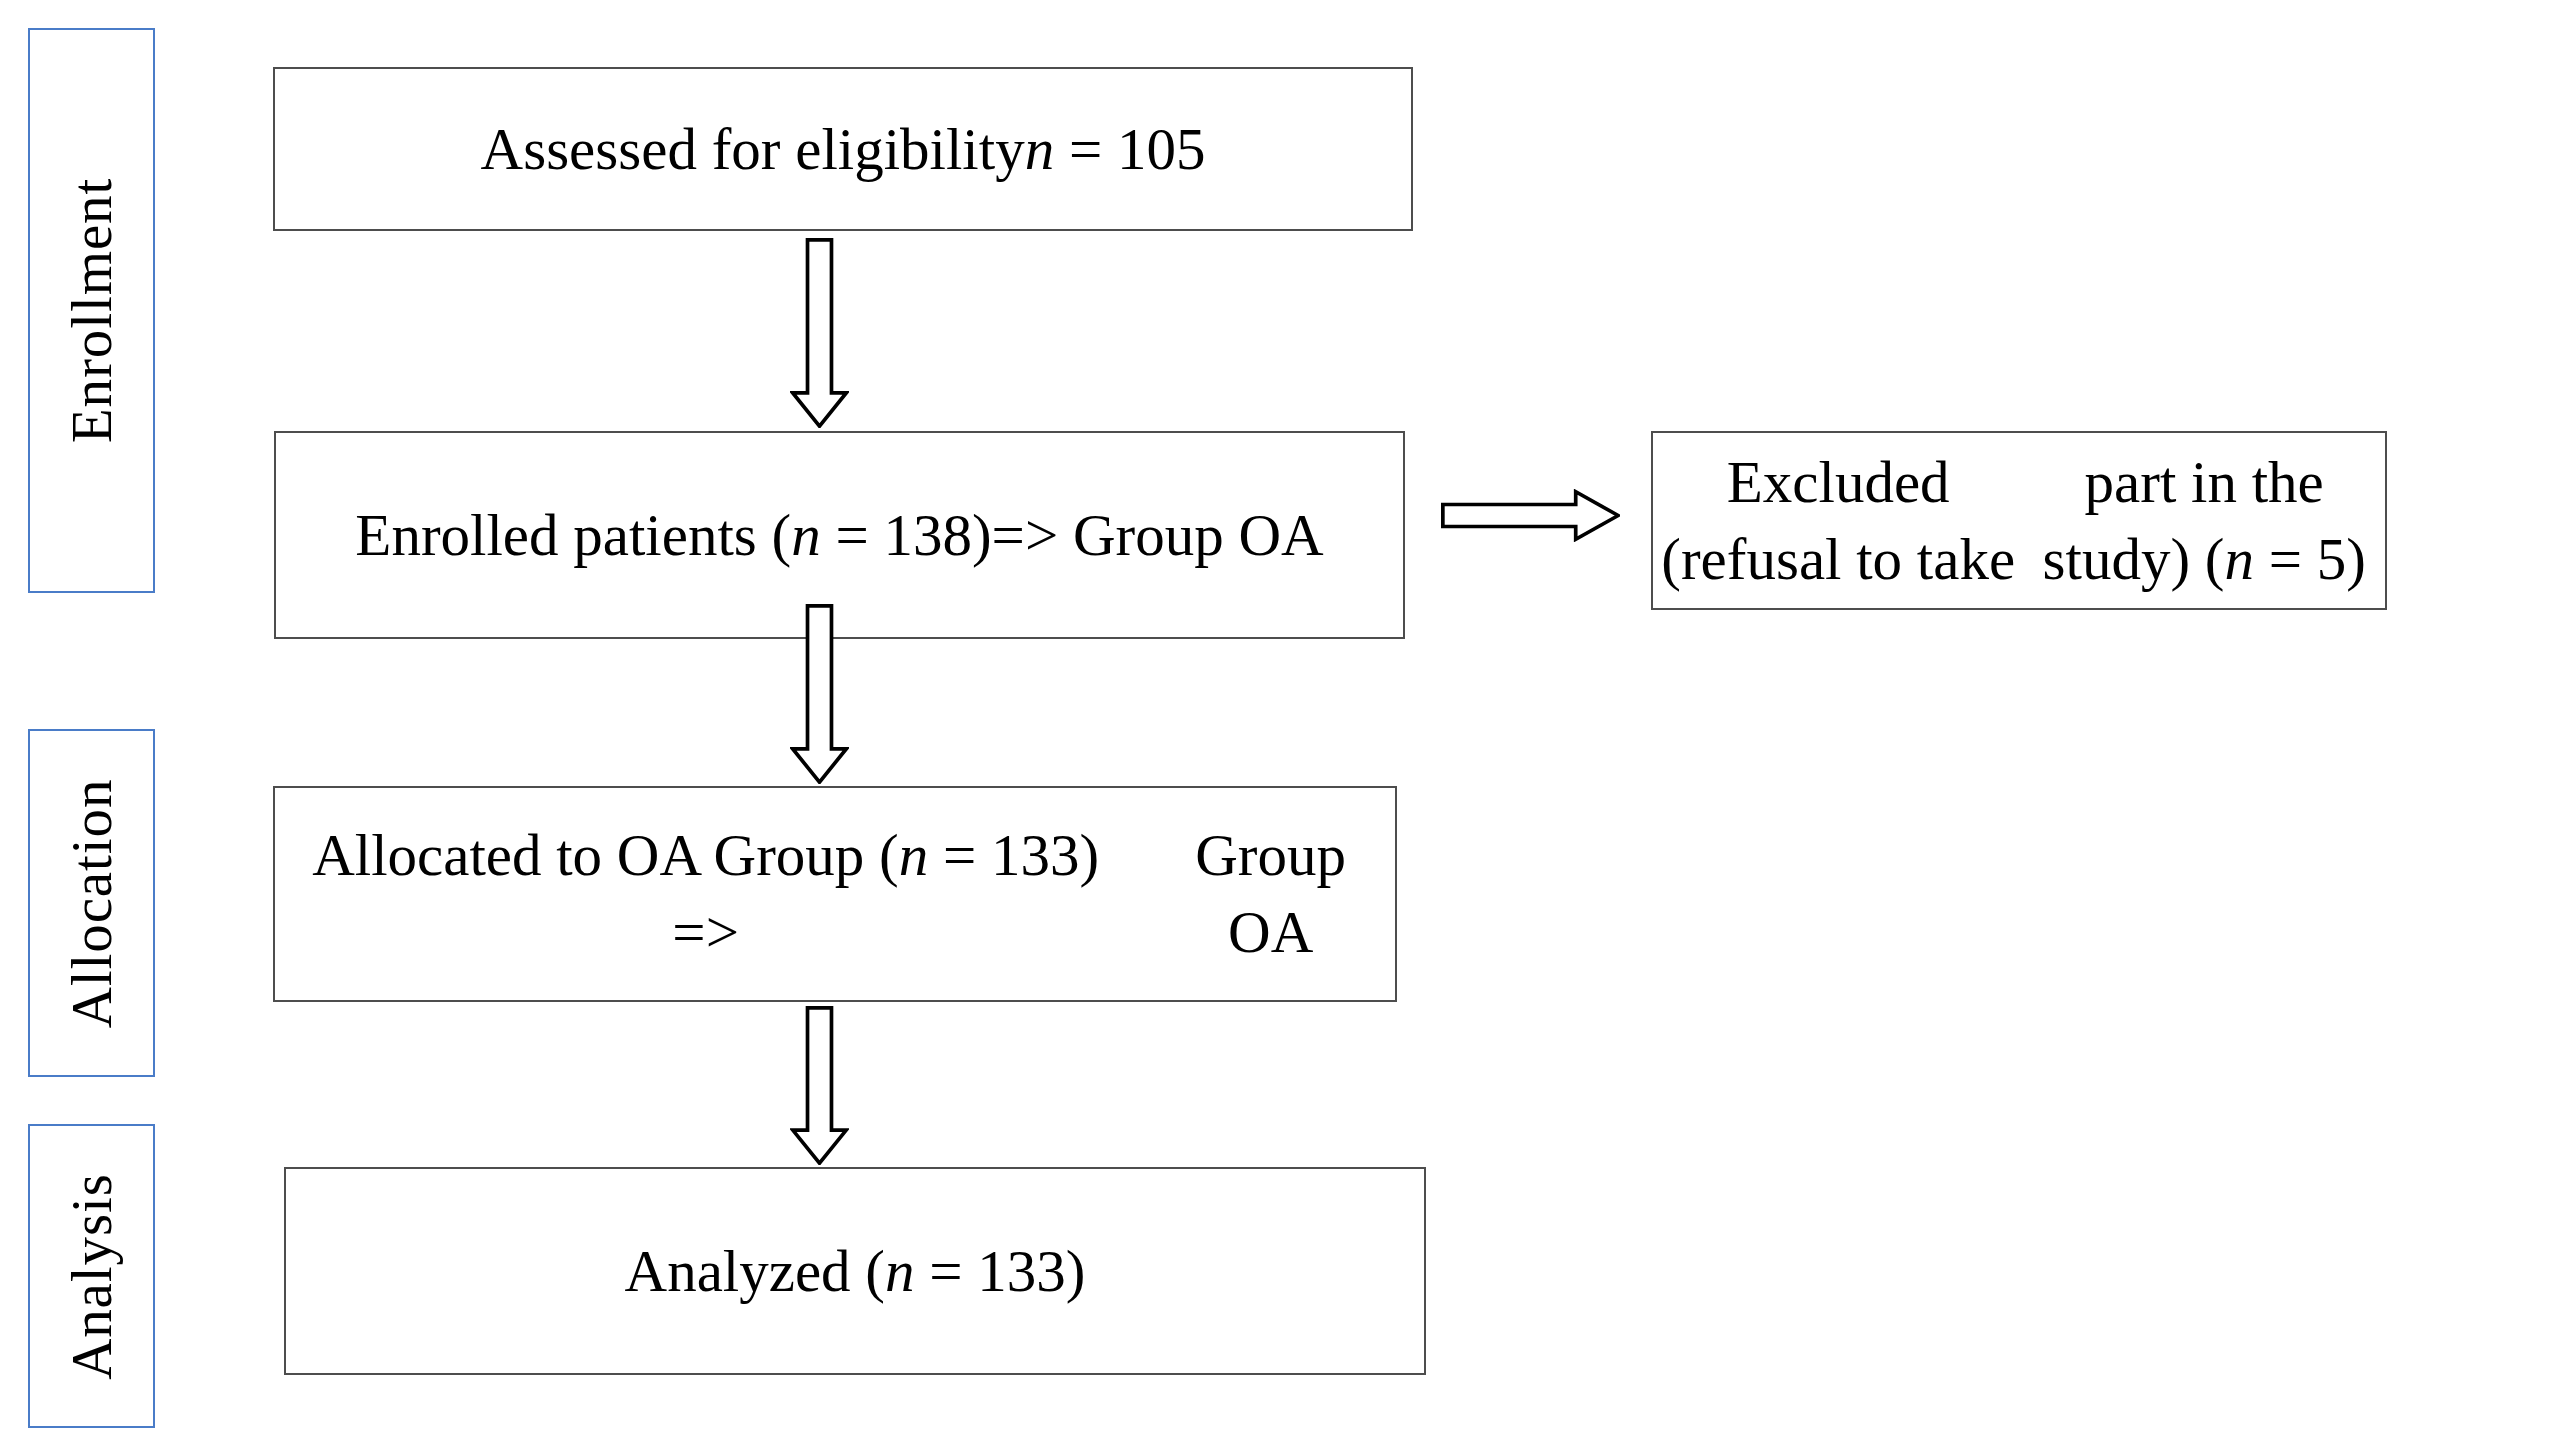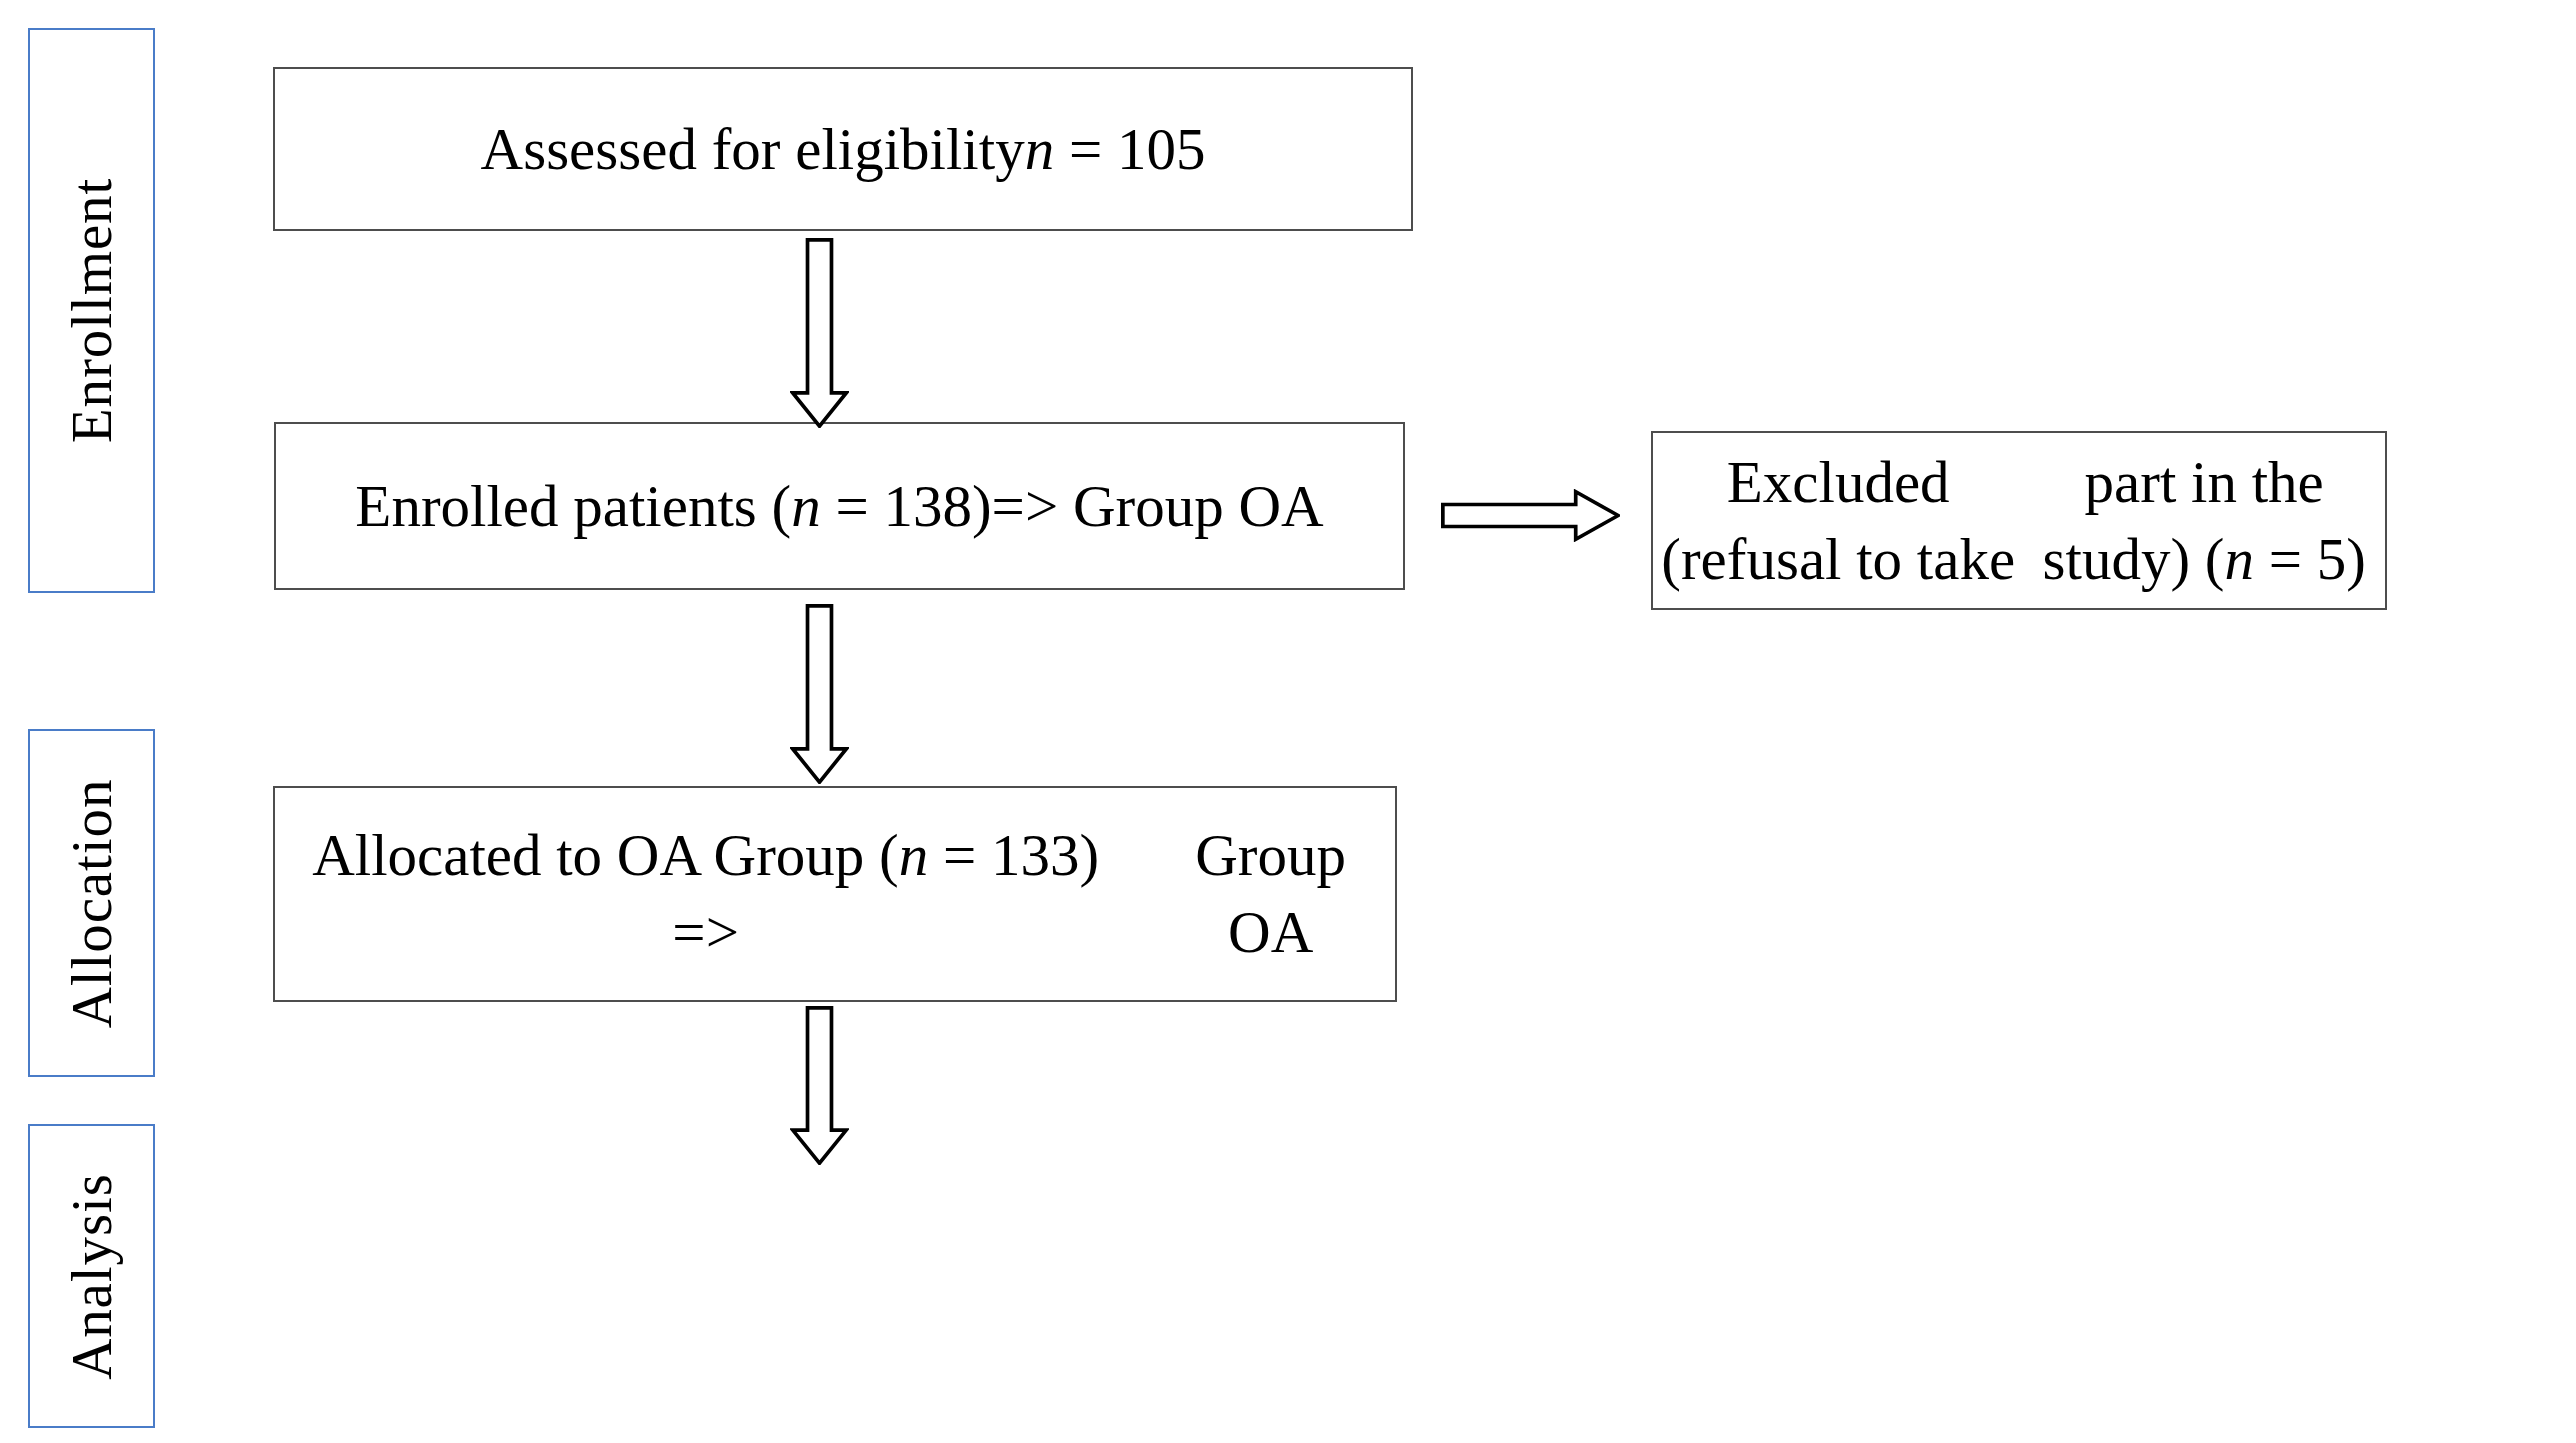--- a/index.html
+++ b/index.html
@@ -19,21 +19,21 @@
   .phase-enrollment { top: 28px;  height: 565px; }
   .phase-allocation { top: 729px; height: 348px; }
   .phase-analysis   { top: 1124px; height: 304px; }
 
   
   .flow-box { position: absolute; background: #fff;
               border: 2.8px solid var(--box-border, #4d4d4d);
               display: flex; align-items: center; justify-content: center;
               text-align: center; font-size: 59px; line-height: 77px; }
   .box-assessed  { left: 273px;  top: 67px;   width: 1140px; height: 164px; }
-  .box-enrolled  { left: 274px;  top: 422px;  width: 1131px; height: 168px; }
+  .box-enrolled  { left: 274px;  top: 431px;  width: 1131px; height: 208px; }
   .box-excluded  { left: 1651px; top: 431px;  width: 736px;  height: 179px; }
   .box-allocated { left: 273px;  top: 786px;  width: 1124px; height: 216px; gap: 10px; }
   .box-analyzed  { left: 284px;  top: 1167px; width: 1142px; height: 208px; }
 
   
   .arrow { position: absolute; }
   .arrow svg { display: block; width: 100%; height: 100%; }
   .arrow-down-1 { left: 790px;  top: 238px;  width: 59px;  height: 190px; }
   .arrow-down-2 { left: 790px;  top: 604px;  width: 59px;  height: 180px; }
   .arrow-down-3 { left: 790px;  top: 1006px; width: 59px;  height: 159px; }
@@ -67,20 +67,23 @@
   <div class="flow-box box-excluded">
       <div><span>Excluded (refusal to take</span></div>
       <div><span>part in the study) (</span><i>n</i><span> = 5)</span></div>
     </div>
 
   <div class="flow-box box-allocated">
       <div><span>Allocated to OA Group (</span><i>n</i><span> = 133) =&gt;</span></div>
       <div><span>Group OA</span></div>
     </div>
 
+  <div class="flow-box box-analyzed">
+      <div><span>Analyzed (</span><i>n</i><span> = 133)</span></div>
+    </div>
 
   <div class="arrow arrow-down-1">
     <svg viewBox="0 0 64 206" preserveAspectRatio="none">
       <path d="M19,2 L45,2 L45,168 L61,168 L32,204 L3,168 L19,168 Z" fill="#ffffff" stroke="#000000" stroke-width="4" stroke-linejoin="miter"></path>
     </svg>
   </div>
   <div class="arrow arrow-down-2">
     <svg viewBox="0 0 64 195" preserveAspectRatio="none">
       <path d="M19,2 L45,2 L45,157 L61,157 L32,193 L3,157 L19,157 Z" fill="#ffffff" stroke="#000000" stroke-width="4" stroke-linejoin="miter"></path>
     </svg>

